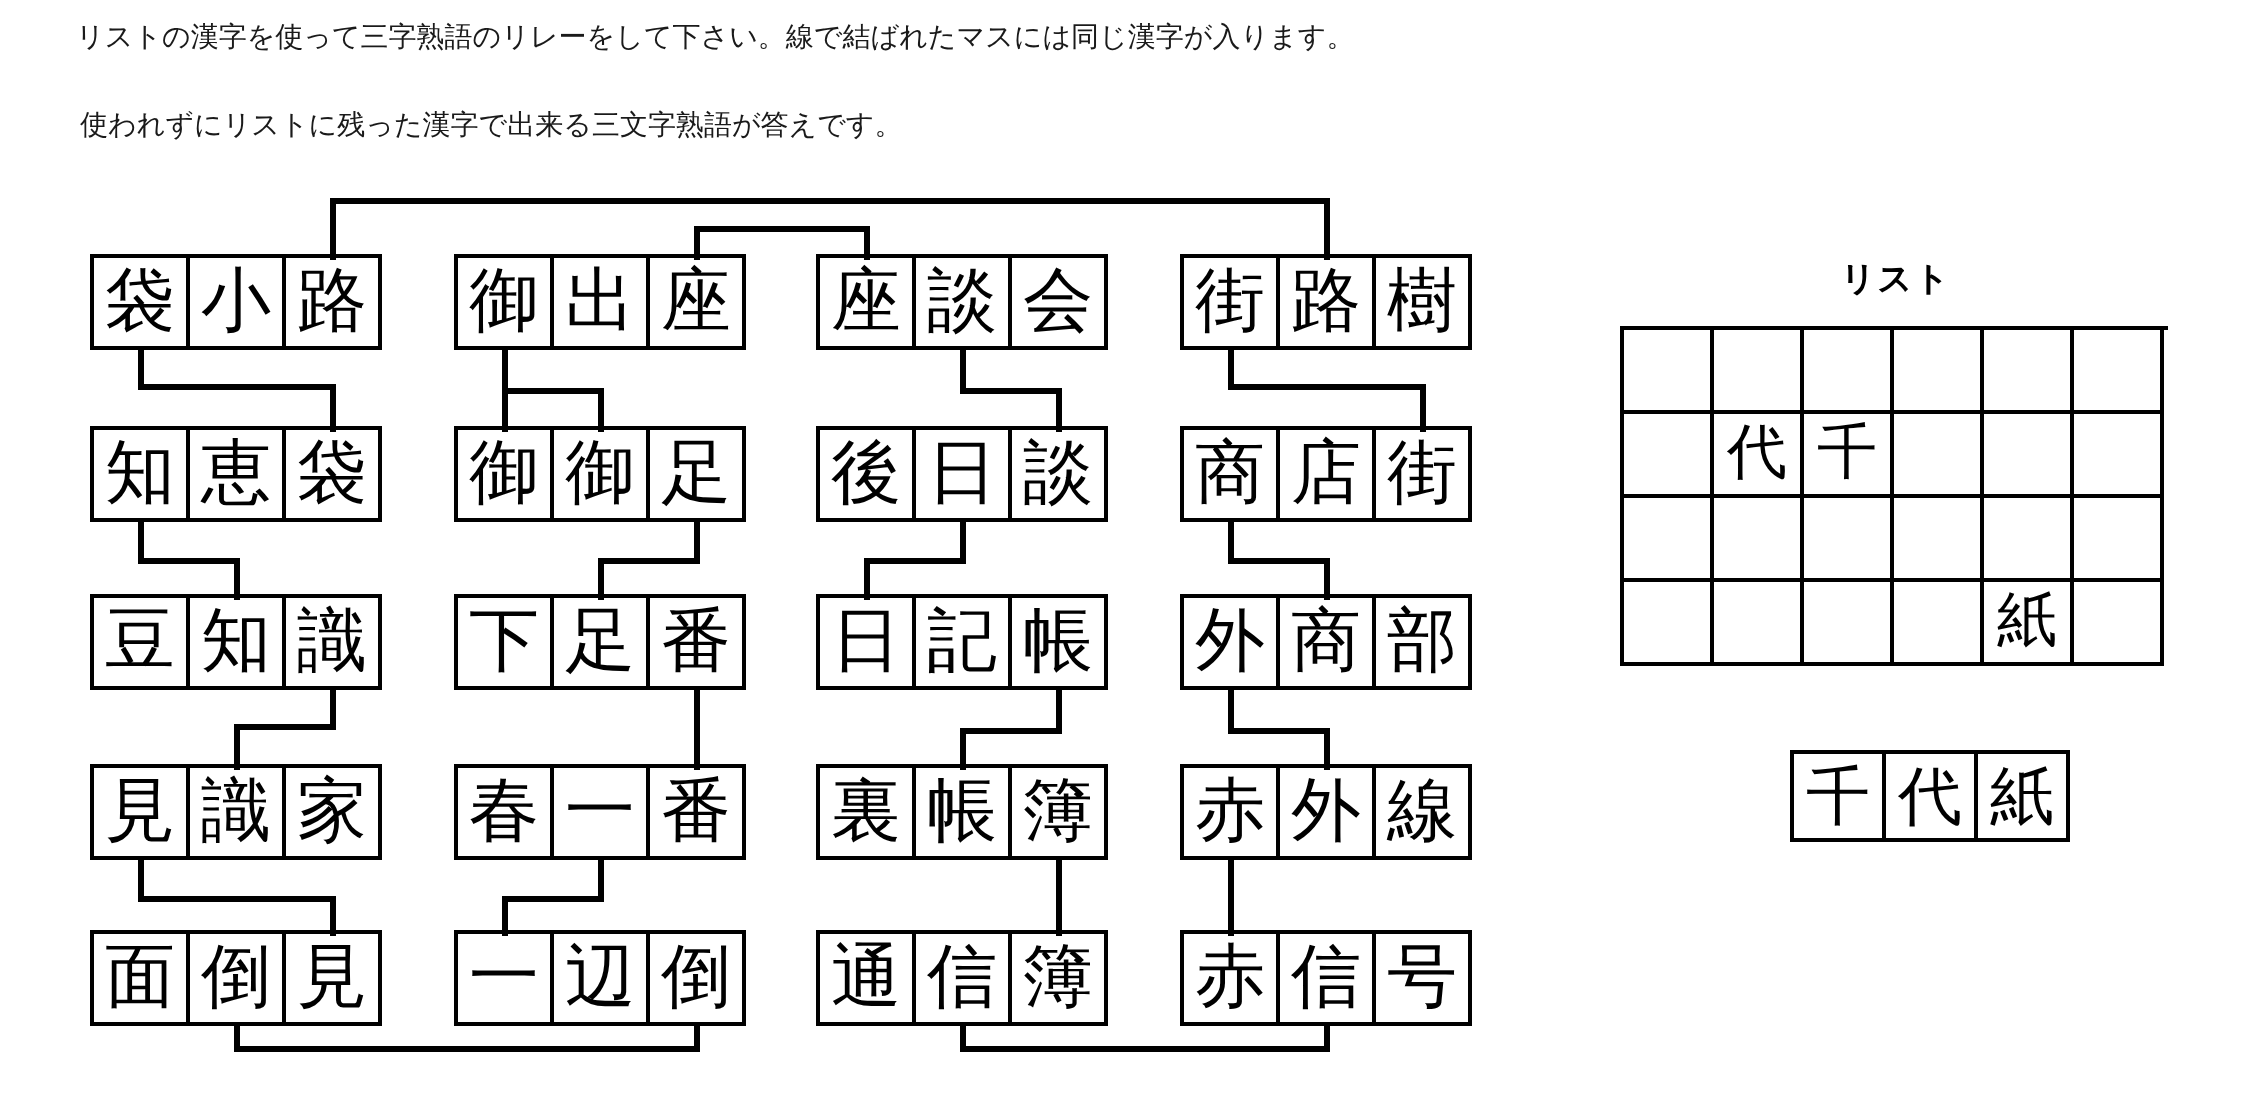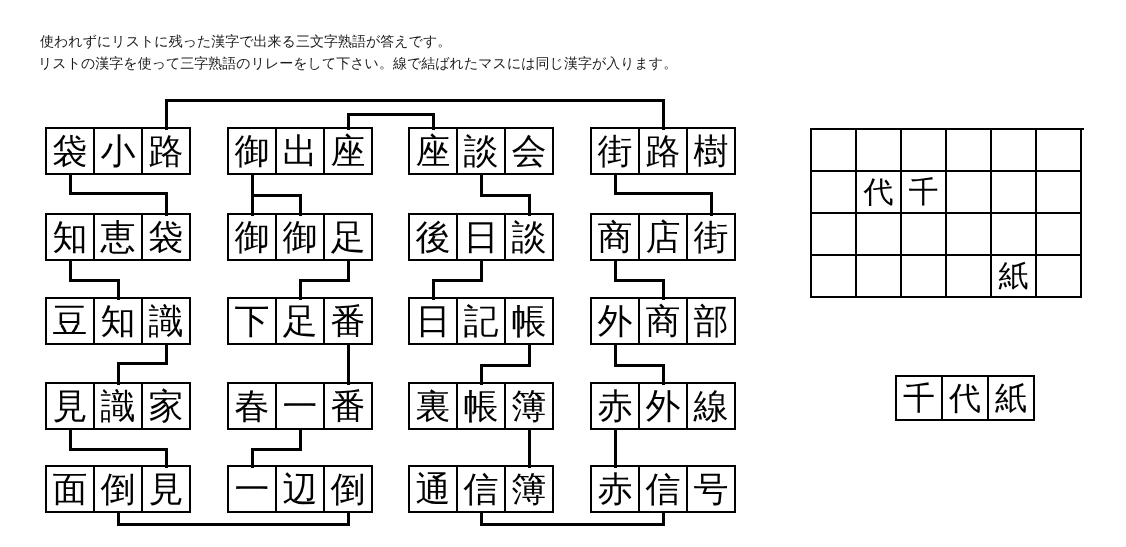--- a/index.html
+++ b/index.html
@@ -123,22 +123,22 @@
   #answer-row .kanji-cell {
     width: 44px;
     height: 42px;
     font-size: 32px;
   }
 </style>
 </head>
 <body>
 
 <div class="instructions">
+  <div class="instr-line">リストの漢字を使って三字熟語のリレーをして下さい。線で結ばれたマスには同じ漢字が入ります。</div>
   <div class="instr-line second">使われずにリストに残った漢字で出来る三文字熟語が答えです。</div>
-  <div class="instr-line">リストの漢字を使って三字熟語のリレーをして下さい。線で結ばれたマスには同じ漢字が入ります。</div>
 </div>
 
 <div id="puzzle">
     <div class="word-row" style="left: 45px; top: 127px;">
       <div class="kanji-cell">袋</div>
       <div class="kanji-cell">小</div>
       <div class="kanji-cell">路</div>
     </div>
     <div class="word-row" style="left: 45px; top: 213px;">
       <div class="kanji-cell">知</div>
@@ -292,20 +292,21 @@
     <div class="seg v" style="left: 432px; top: 113px; height: 17px;"></div>
     <div class="seg v" style="left: 117px; top: 513px; height: 13px;"></div>
     <div class="seg h" style="left: 117px; top: 523px; width: 233px;"></div>
     <div class="seg v" style="left: 347px; top: 513px; height: 13px;"></div>
     <div class="seg v" style="left: 480px; top: 513px; height: 13px;"></div>
     <div class="seg h" style="left: 480px; top: 523px; width: 185px;"></div>
     <div class="seg v" style="left: 662px; top: 513px; height: 13px;"></div>
   </div>
 
 <div id="list-panel">
+  <div id="list-title">リスト</div>
   <div id="list-grid">
       <div class="list-row">
         <div class="list-cell"></div>
         <div class="list-cell"></div>
         <div class="list-cell"></div>
         <div class="list-cell"></div>
         <div class="list-cell"></div>
         <div class="list-cell"></div>
       </div>
       <div class="list-row">

